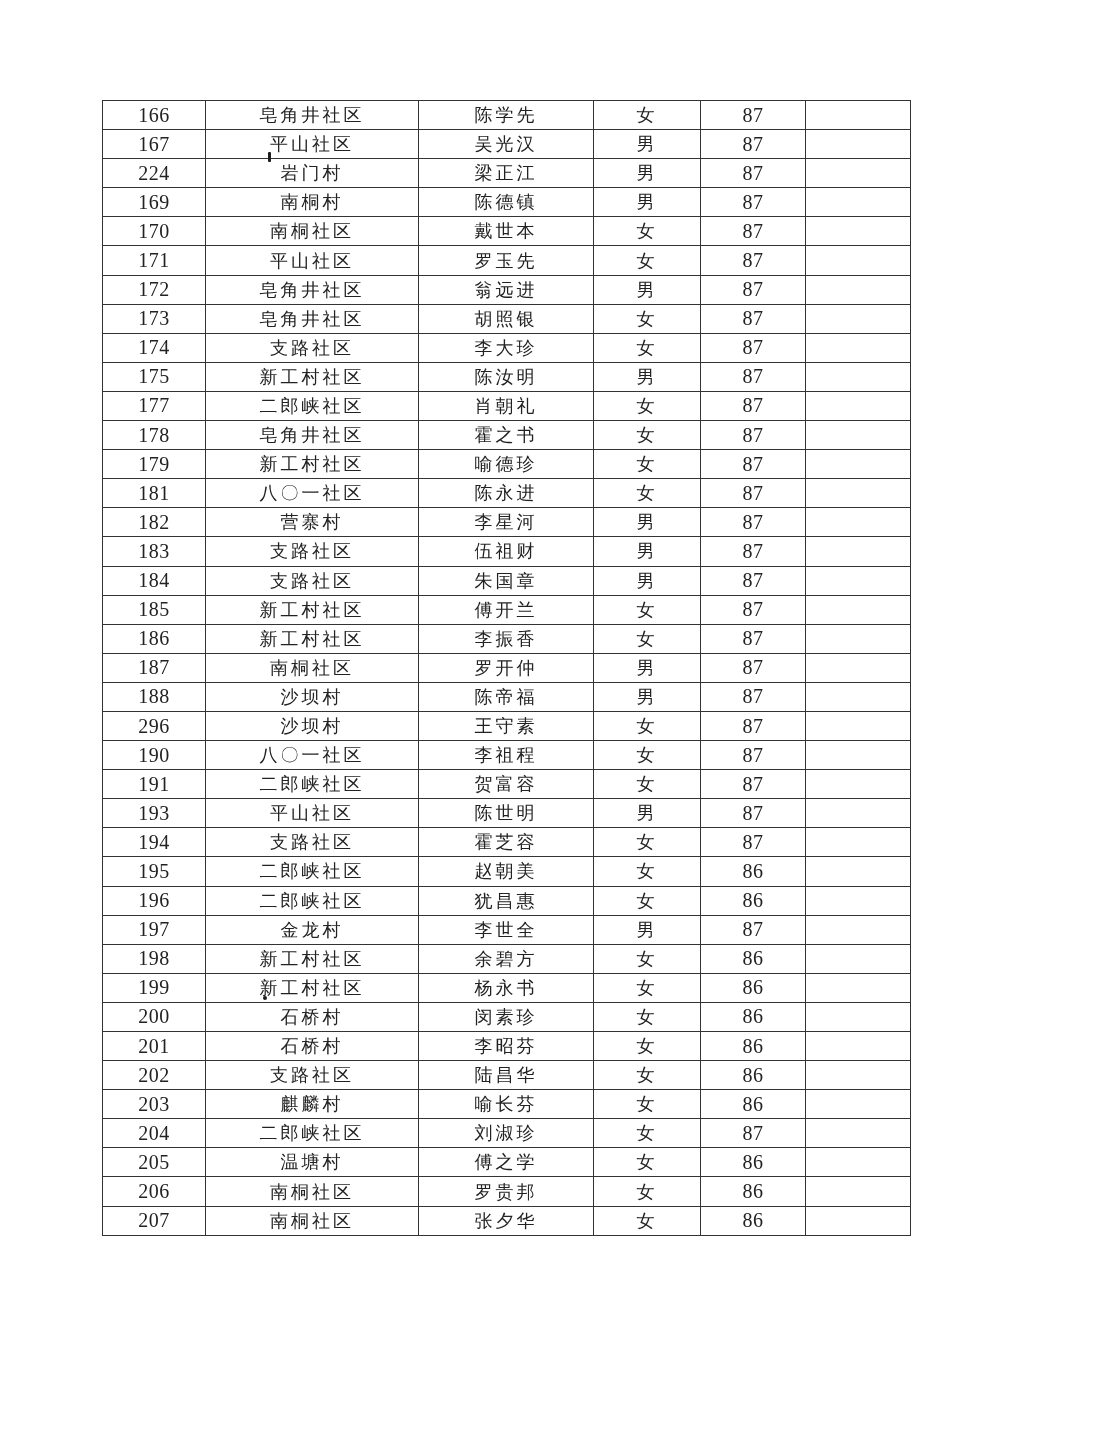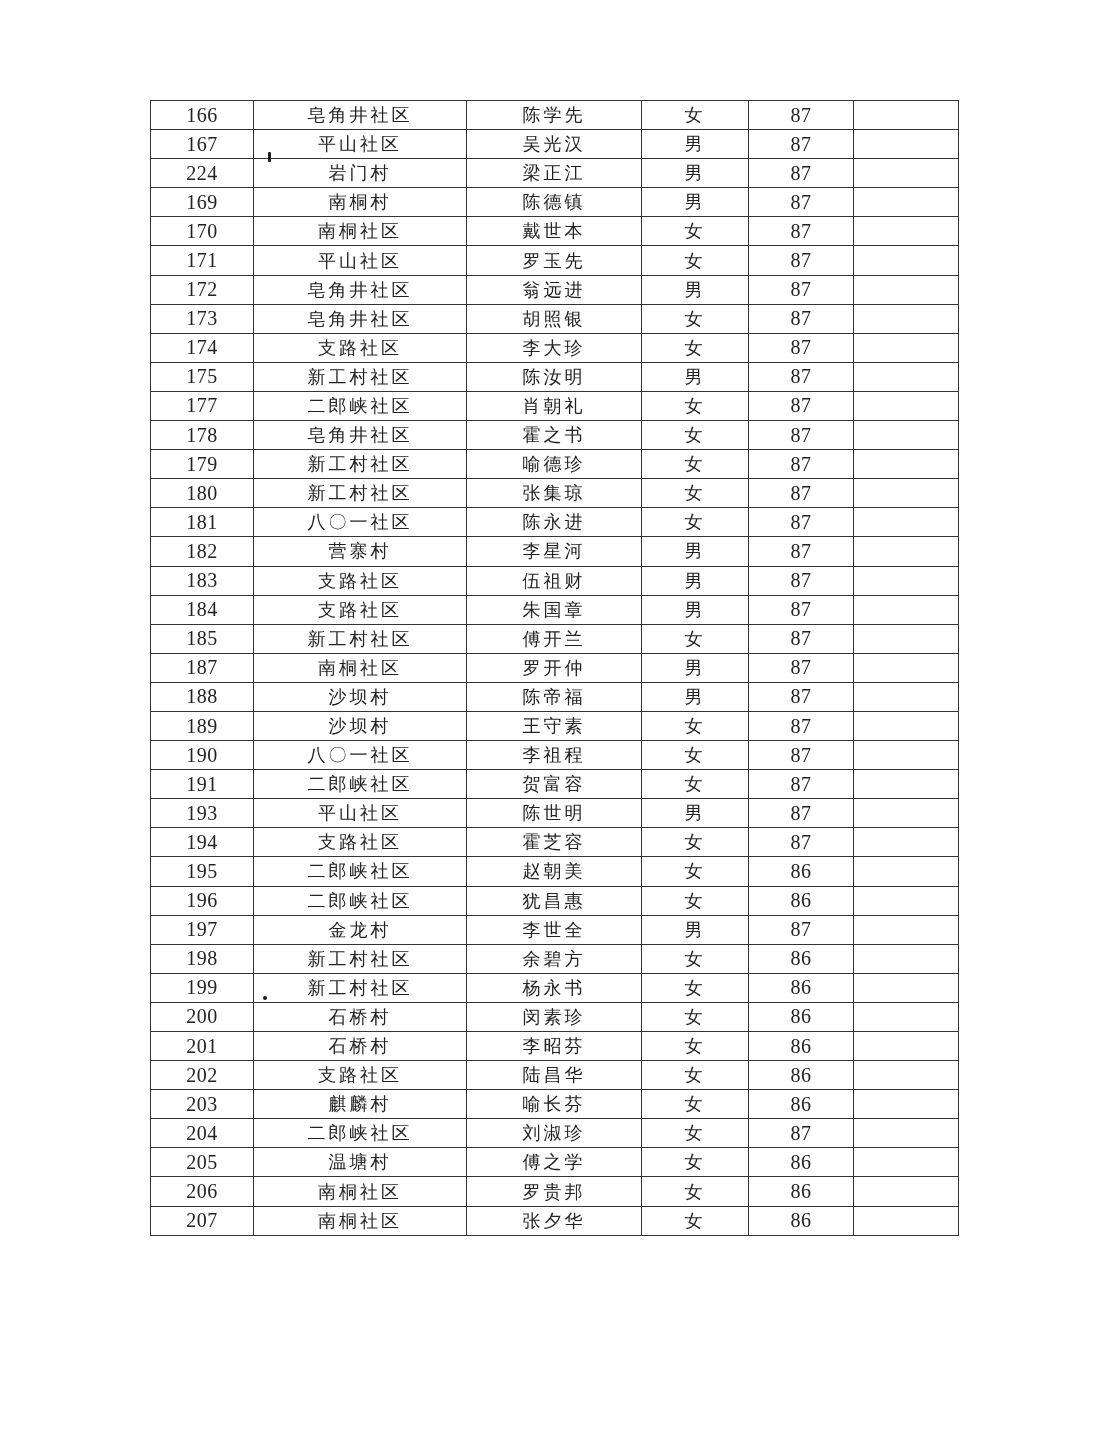--- a/index.html
+++ b/index.html
@@ -15,21 +15,20 @@
     overflow: hidden;
   }
   .sheet {
     position: absolute;
     left: 102px;
     top: 100px;
   }
   table.roster {
     border-collapse: collapse;
     table-layout: fixed;
-    margin-left: 48px;
   }
   table.roster td {
     border: 1px solid #333333;
     height: 28.1px;
     padding: 0;
     text-align: center;
     vertical-align: middle;
     color: #222222;
     font-size: 18px;
     letter-spacing: 3px;
@@ -175,28 +174,20 @@
         </tr>
         <tr data-name="table-row">
           <td data-name="cell-no">179</td>
           <td data-name="cell-community">新工村社区</td>
           <td data-name="cell-name">喻德珍</td>
           <td data-name="cell-gender">女</td>
           <td data-name="cell-score">87</td>
           <td data-name="cell-blank"></td>
         </tr>
         <tr data-name="table-row">
-          <td data-name="cell-no">180</td>
-          <td data-name="cell-community">新工村社区</td>
-          <td data-name="cell-name">张集琼</td>
-          <td data-name="cell-gender">女</td>
-          <td data-name="cell-score">87</td>
-          <td data-name="cell-blank"></td>
-        </tr>
-        <tr data-name="table-row">
           <td data-name="cell-no">181</td>
           <td data-name="cell-community">八〇一社区</td>
           <td data-name="cell-name">陈永进</td>
           <td data-name="cell-gender">女</td>
           <td data-name="cell-score">87</td>
           <td data-name="cell-blank"></td>
         </tr>
         <tr data-name="table-row">
           <td data-name="cell-no">182</td>
           <td data-name="cell-community">营寨村</td>
@@ -223,37 +214,45 @@
         </tr>
         <tr data-name="table-row">
           <td data-name="cell-no">185</td>
           <td data-name="cell-community">新工村社区</td>
           <td data-name="cell-name">傅开兰</td>
           <td data-name="cell-gender">女</td>
           <td data-name="cell-score">87</td>
           <td data-name="cell-blank"></td>
         </tr>
         <tr data-name="table-row">
+          <td data-name="cell-no">186</td>
+          <td data-name="cell-community">新工村社区</td>
+          <td data-name="cell-name">李振香</td>
+          <td data-name="cell-gender">女</td>
+          <td data-name="cell-score">87</td>
+          <td data-name="cell-blank"></td>
+        </tr>
+        <tr data-name="table-row">
           <td data-name="cell-no">187</td>
           <td data-name="cell-community">南桐社区</td>
           <td data-name="cell-name">罗开仲</td>
           <td data-name="cell-gender">男</td>
           <td data-name="cell-score">87</td>
           <td data-name="cell-blank"></td>
         </tr>
         <tr data-name="table-row">
           <td data-name="cell-no">188</td>
           <td data-name="cell-community">沙坝村</td>
           <td data-name="cell-name">陈帝福</td>
           <td data-name="cell-gender">男</td>
           <td data-name="cell-score">87</td>
           <td data-name="cell-blank"></td>
         </tr>
         <tr data-name="table-row">
-          <td data-name="cell-no">189</td>
+          <td data-name="cell-no">296</td>
           <td data-name="cell-community">沙坝村</td>
           <td data-name="cell-name">王守素</td>
           <td data-name="cell-gender">女</td>
           <td data-name="cell-score">87</td>
           <td data-name="cell-blank"></td>
         </tr>
         <tr data-name="table-row">
           <td data-name="cell-no">190</td>
           <td data-name="cell-community">八〇一社区</td>
           <td data-name="cell-name">李祖程</td>

